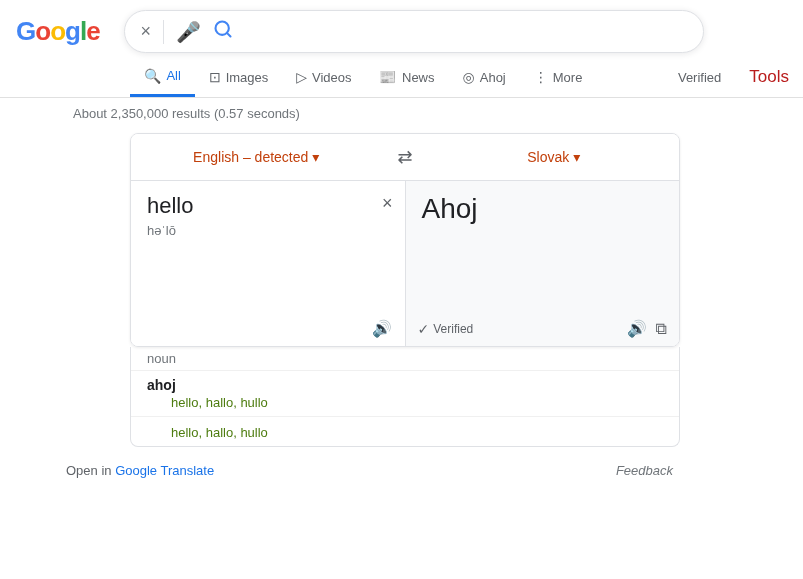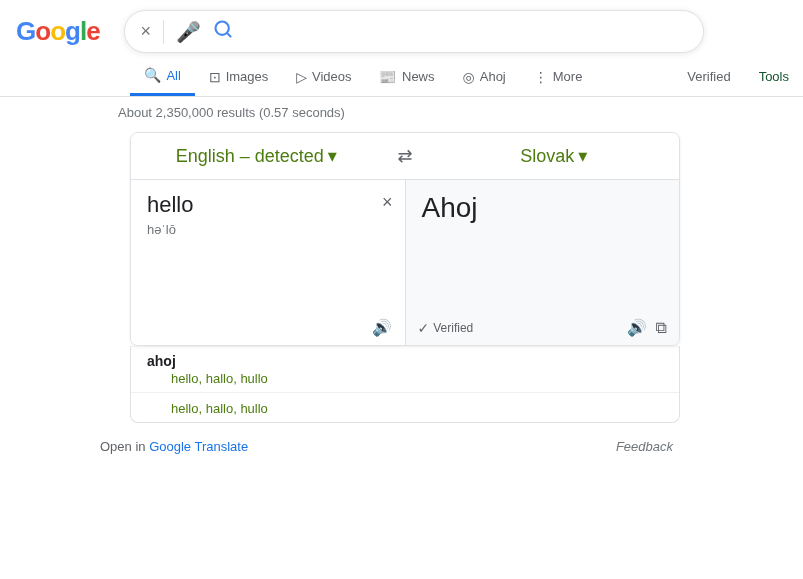--- a/index.html
+++ b/index.html
@@ -113,28 +113,28 @@
       flex: 1;
     }
     .nav-settings {
       padding: 10px 14px;
       font-size: 13px;
       color: #5f6368;
       cursor: pointer;
     }
     .nav-tools {
       padding: 10px 14px;
-      font-size: 13px;
-      color: #14532d;
+      font-size: 17px;
+      color: #b91c1c;
       cursor: pointer;
     }
 
     
     .results-info {
-      padding: 8px 0 8px 118px;
+      padding: 8px 0 8px 73px;
       font-size: 13px;
       color: #70757a;
     }
 
     
     .translation-card {
       margin: 4px 0 0 130px;
       max-width: 550px;
       border: 1px solid #dfe1e5;
       border-radius: 8px;
@@ -146,22 +146,22 @@
     .lang-row {
       display: flex;
       align-items: center;
       border-bottom: 1px solid #dfe1e5;
       background: #fff;
     }
     .lang-btn {
       flex: 1;
       padding: 12px 16px;
       text-align: center;
-      color: #4d7c0f;
-      font-size: 18px;
+      color: #c2410c;
+      font-size: 14px;
       cursor: pointer;
       display: flex;
       align-items: center;
       justify-content: center;
       gap: 4px;
     }
     .lang-swap {
       padding: 12px 16px;
       color: #5f6368;
       font-size: 18px;
@@ -287,21 +287,21 @@
       font-size: 13px;
       color: #4d7c0f;
       margin-top: 2px;
       margin-left: 24px;
     }
 
     
     .page-footer {
       display: flex;
       justify-content: space-between;
-      padding: 16px 130px 16px 100px;
+      padding: 16px 130px 16px 66px;
       font-size: 13px;
     }
     .open-link {
       color: #5f6368;
     }
     .open-link a {
       color: #1a73e8;
       text-decoration: none;
     }
     .feedback-link {
@@ -407,20 +407,21 @@
         <span class="verified-icon">✓</span>
         <span>Verified</span>
       </div>
       <span class="speaker-icon">🔊</span>
       <span class="copy-icon">⧉</span>
     </div>
   </div>
 </div>
 
 <div class="translations-section">
+  <div class="pos-label">noun</div>
   <div class="translation-row">
     <div class="translation-word">ahoj</div>
     <div class="translation-synonyms">hello, hallo, hullo</div>
   </div>
   <div class="translation-row">
     <div class="translation-synonyms">hello, hallo, hullo</div>
   </div>
 </div>
 
 <div class="page-footer">

